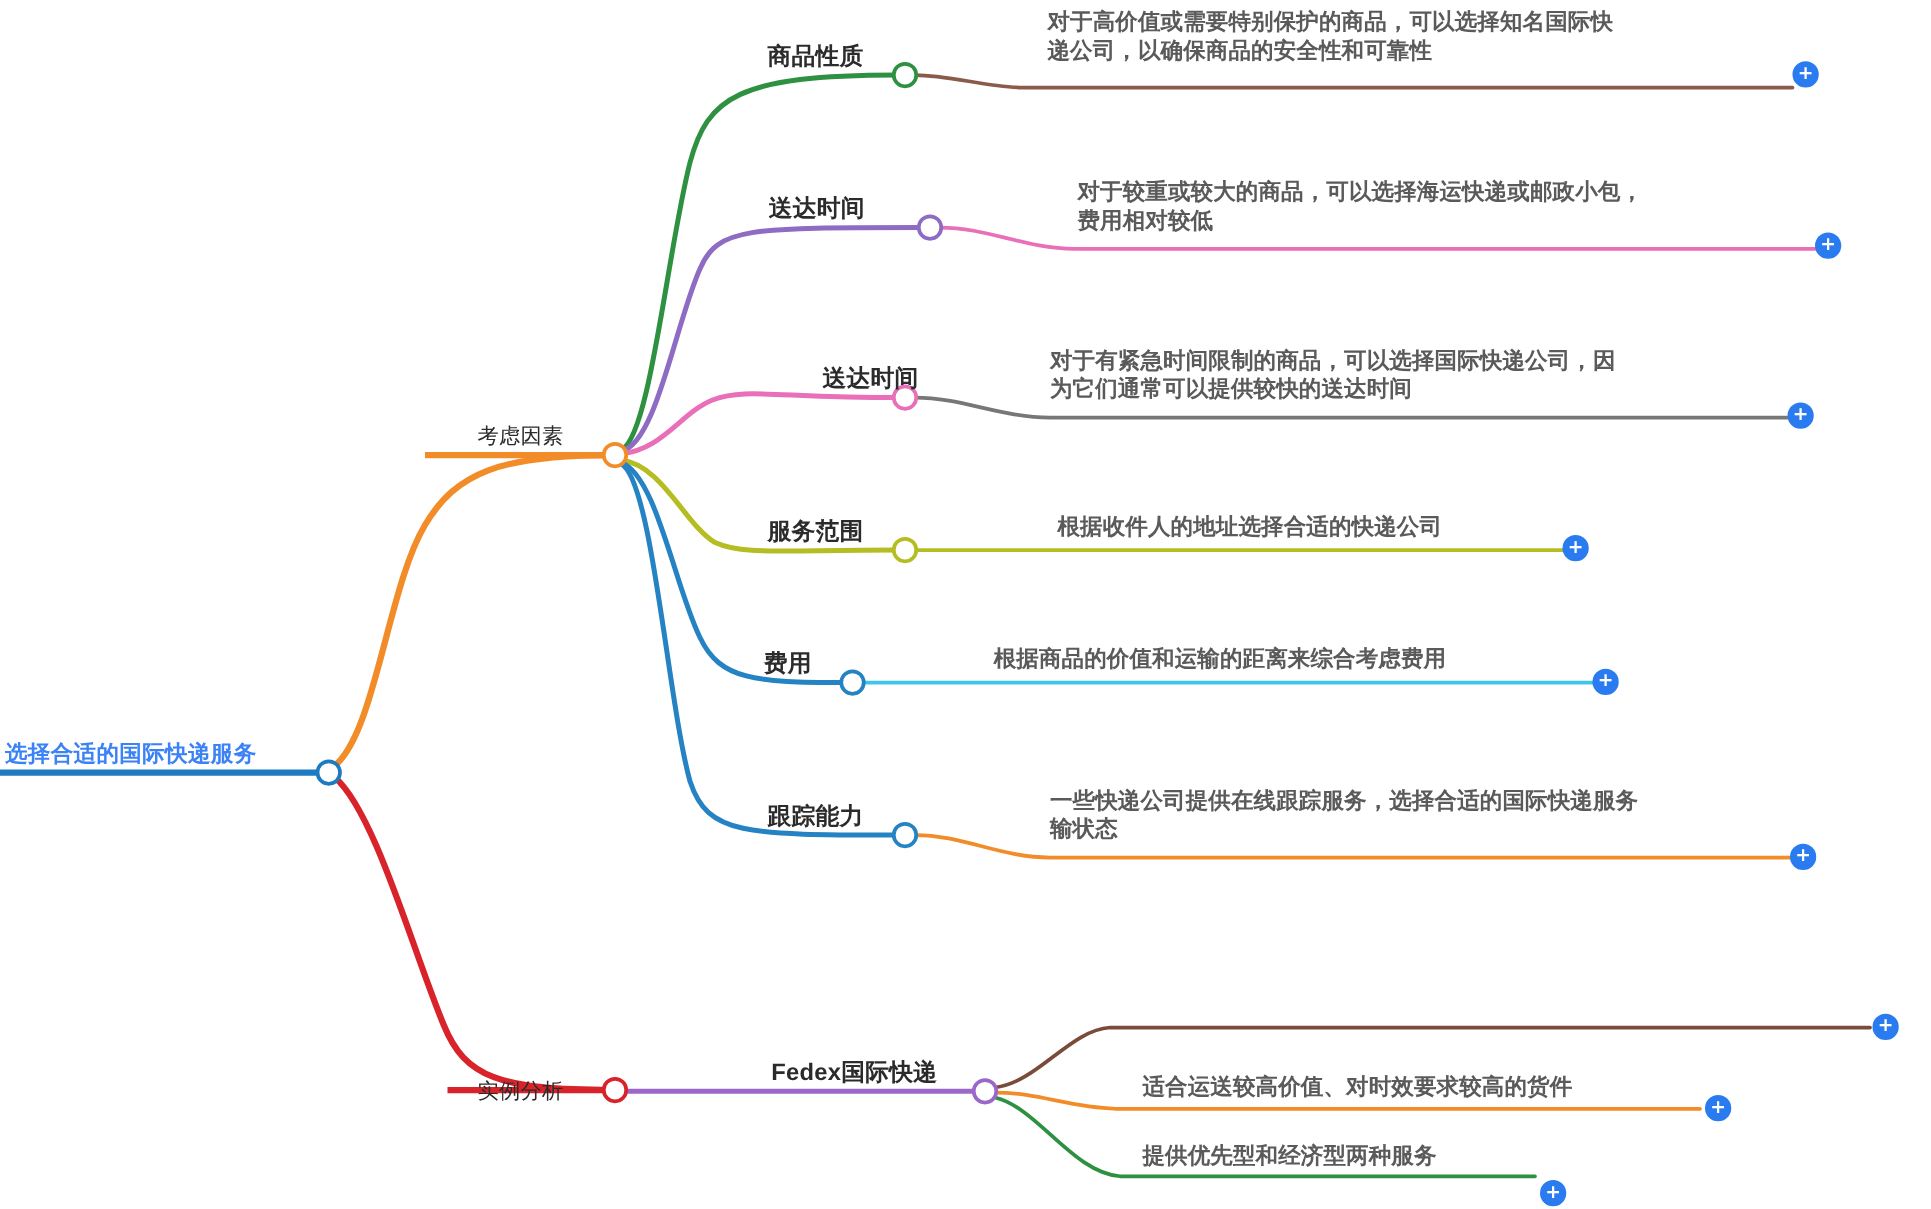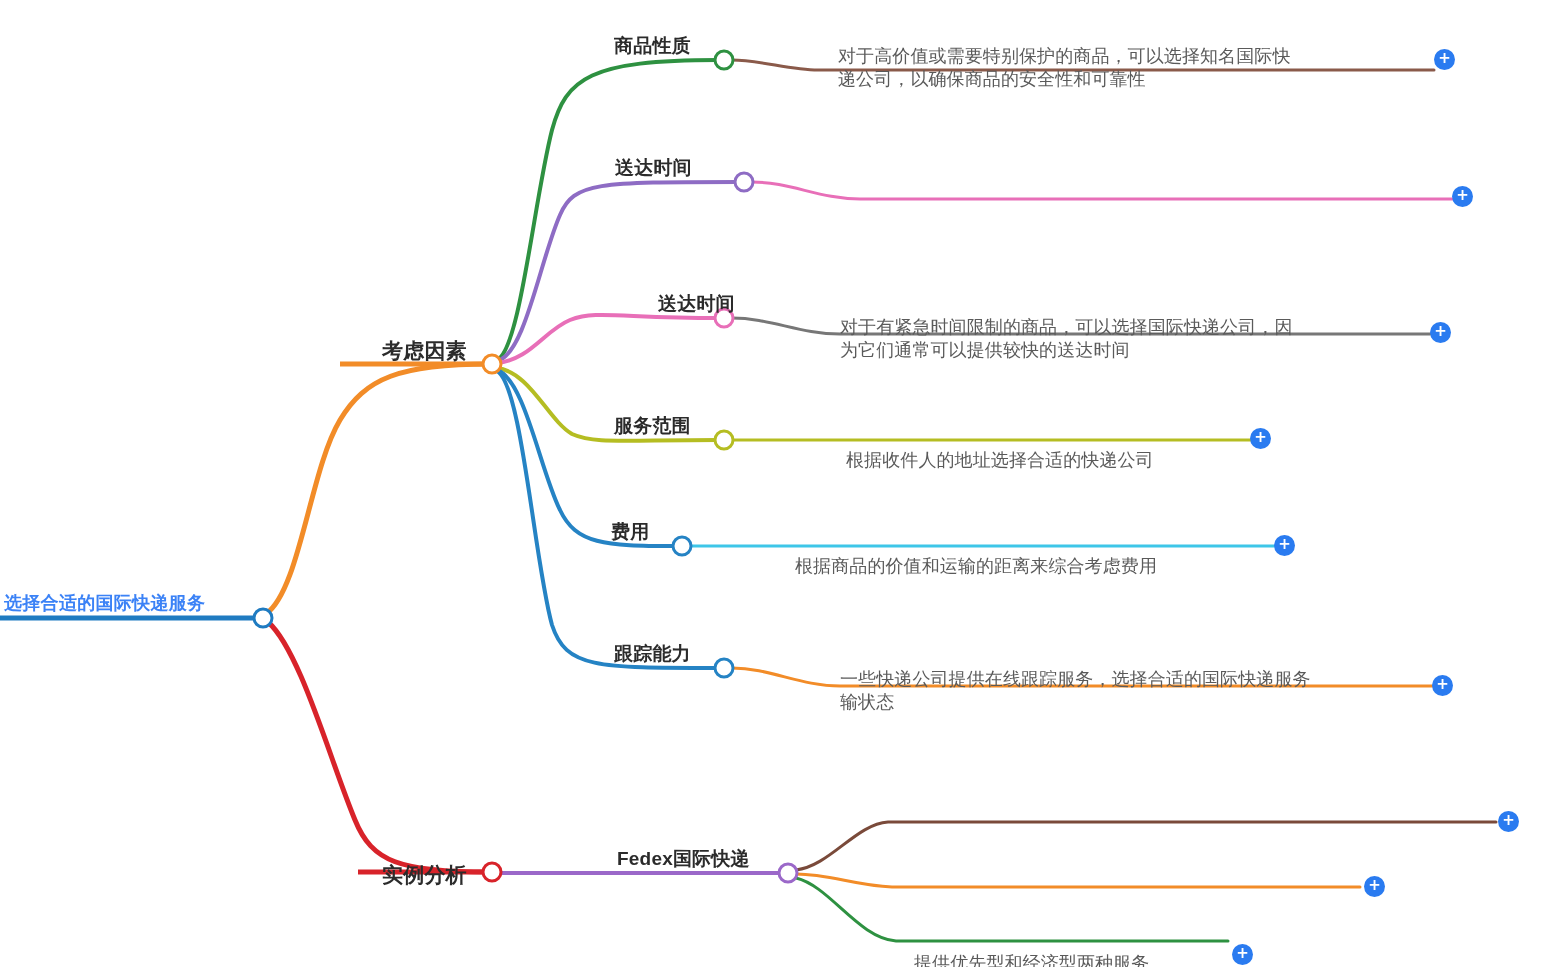--- a/index.html
+++ b/index.html
@@ -39,39 +39,38 @@
     white-space: nowrap;
     line-height: 1.28;
   }
   .label-root {
     font-size: 18px;
     font-weight: bold;
     color: #3b82f6;
     letter-spacing: 0.3px;
   }
   .label-l1 {
-    font-size: 21px;
-    font-weight: bold;
+    font-size: 17px;
+    font-weight: normal;
     color: #2b2b2b;
     letter-spacing: 0.2px;
   }
   .label-l2 {
     font-size: 19px;
     font-weight: bold;
     color: #2b2b2b;
     letter-spacing: 0.2px;
     text-align: center;
   }
   .label-leaf {
     font-size: 18px;
-    font-weight: normal;
+    font-weight: bold;
     color: #5a5a5a;
     letter-spacing: 0.1px;
     white-space: pre-line;
-    margin-top: 39px;
   }
   .plus-btn {
     position: absolute;
     width: 21px;
     height: 21px;
     border-radius: 50%;
     background: #2a7bf0;
     color: #ffffff;
     font-size: 16px;
     line-height: 21px;
@@ -155,32 +154,35 @@
 
   <div class="label label-l2" style="left:611px; top:520px;">费用</div>
 
   <div class="label label-l2" style="left:614px; top:642px;">跟踪能力</div>
 
   <div class="label label-l2" style="left:617px; top:847px;">Fedex国际快递</div>
 
   <div class="label label-leaf" style="left:838px; top:6px;">对于高价值或需要特别保护的商品，可以选择知名国际快
 递公司，以确保商品的安全性和可靠性</div>
 
+  <div class="label label-leaf" style="left:862px; top:142px;">对于较重或较大的商品，可以选择海运快递或邮政小包，
+费用相对较低</div>
 
   <div class="label label-leaf" style="left:840px; top:277px;">对于有紧急时间限制的商品，可以选择国际快递公司，因
 为它们通常可以提供较快的送达时间</div>
 
   <div class="label label-leaf" style="left:846px; top:410px;">根据收件人的地址选择合适的快递公司</div>
 
   <div class="label label-leaf" style="left:795px; top:516px;">根据商品的价值和运输的距离来综合考虑费用</div>
 
   <div class="label label-leaf" style="left:840px; top:629px;">一些快递公司提供在线跟踪服务，选择合适的国际快递服务
 输状态</div>
 
 
+  <div class="label label-leaf" style="left:914px; top:858px;">适合运送较高价值、对时效要求较高的货件</div>
 
   <div class="label label-leaf" style="left:914px; top:913px;">提供优先型和经济型两种服务</div>
 
   <div class="plus-btn" style="left:1434px; top:49px;">
     <span>+</span>
   </div>
 
   <div class="plus-btn" style="left:1452px; top:186px;">
     <span>+</span>
   </div>

